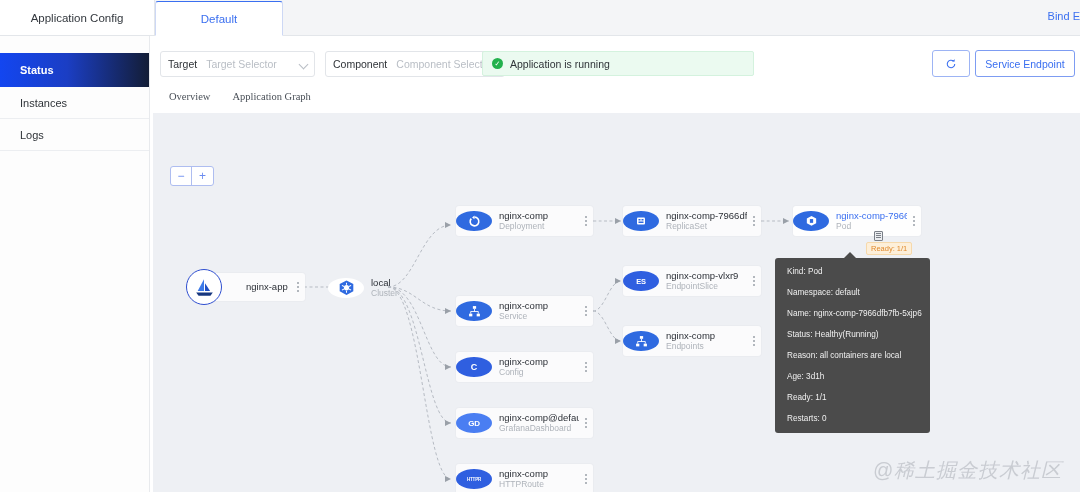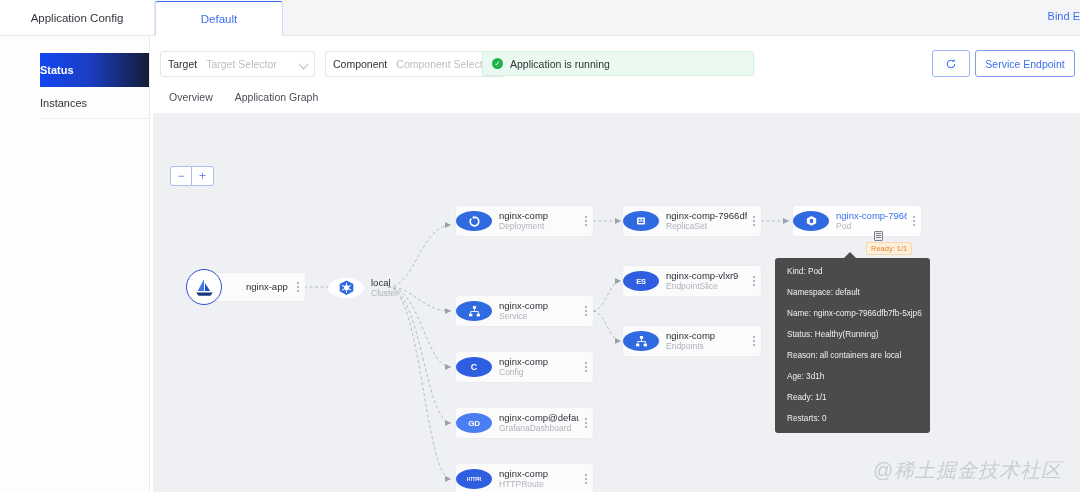--- a/index.html
+++ b/index.html
@@ -32,23 +32,23 @@
     position:absolute; right:0px; top:10px;
     font-size:11px; color:#3a6ff0; cursor:pointer; white-space:nowrap;
   }
 
   
   .sidebar {
     position:absolute; left:0; top:36px; width:150px; height:456px;
     background:#fdfdfd; border-right:1px solid #e8eaed;
   }
   .side-item {
-    height:32px; display:flex; align-items:center; 
+    height:32px; display:flex; align-items:center; padding-left:20px;
     font-size:11px; color:#2f3338; border-bottom:1px solid #eceef1;
-    cursor:pointer; user-select:none;margin-left:40px;
+    cursor:pointer; user-select:none;
   }
   .side-item.active {
     background:linear-gradient(90deg,#1346f0 0%,#1b3ec4 45%,#131d36 100%);
     color:#ffffff; font-weight:bold; border-bottom:none; height:34px;
   }
   .side-item.first { margin-top:17px; }
 
   
   .content { position:absolute; left:150px; top:36px; width:930px; height:456px; background:#ffffff; }
 
@@ -83,21 +83,21 @@
     display:flex; align-items:center; justify-content:center;
     color:#3a6ff0; font-size:13px; cursor:pointer;
   }
   .endpoint-btn {
     position:absolute; right:5px; top:14px; width:100px; height:27px;
     border:1px solid #7d9cf2; border-radius:3px; background:#fff;
     display:flex; align-items:center; justify-content:center;
     color:#3a6ff0; font-size:10.5px; cursor:pointer; white-space:nowrap;
   }
 
-  .subtabs { position:absolute; left:8px; top:48px; height:25px; display:flex; align-items:flex-start; }
+  .subtabs { position:absolute; left:8px; top:48px; height:25px; display:flex; align-items:flex-start;font-family:Liberation Serif, serif; }
   .subtab {
     height:25px; padding:0 11px; display:flex; align-items:center;
     font-size:10.5px; color:#4a5058; cursor:pointer; user-select:none; border-radius:2px;
   }
   .subtab.active { color:#3a6ff0; border:1px solid #b9cbf7; background:#fff; }
 
   
   .canvas {
     position:absolute; left:3px; top:77px; width:927px; height:379px;
     background:#eef0f4; overflow:hidden;
@@ -192,20 +192,23 @@
     </div>
     <div class="bindlink">Bind E</div>
   </div>
 
   <div class="sidebar">
     <div class="side-item active first">
       <span>Status</span>
     </div>
     <div class="side-item">
       <span>Instances</span>
+    </div>
+    <div class="side-item">
+      <span>Logs</span>
     </div>
   </div>
 
   <div class="content">
 
     <div class="filterrow">
       <div class="selectbox sel-target">
         <span class="lbl">Target</span>
         <span class="ph">Target Selector</span>
         <span class="chev"></span>

